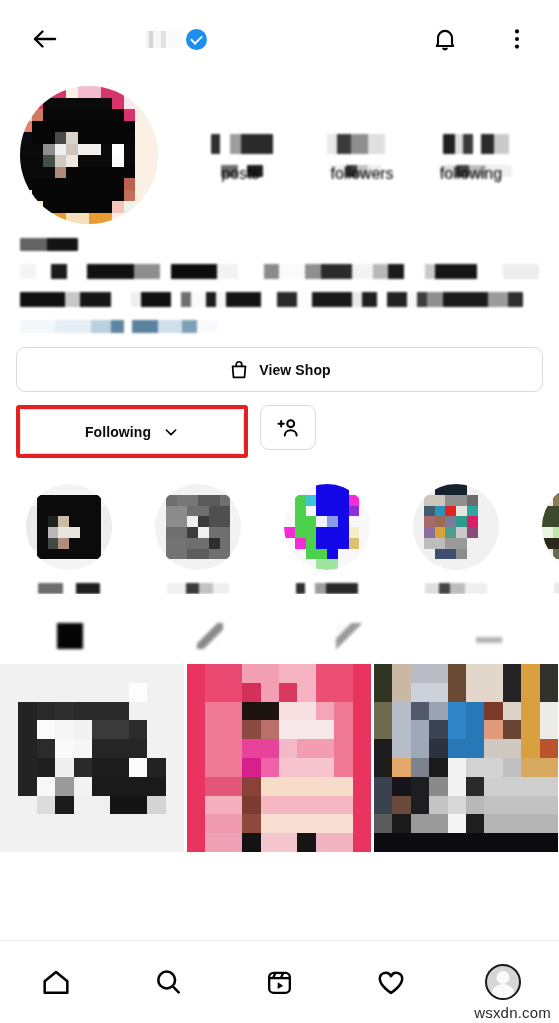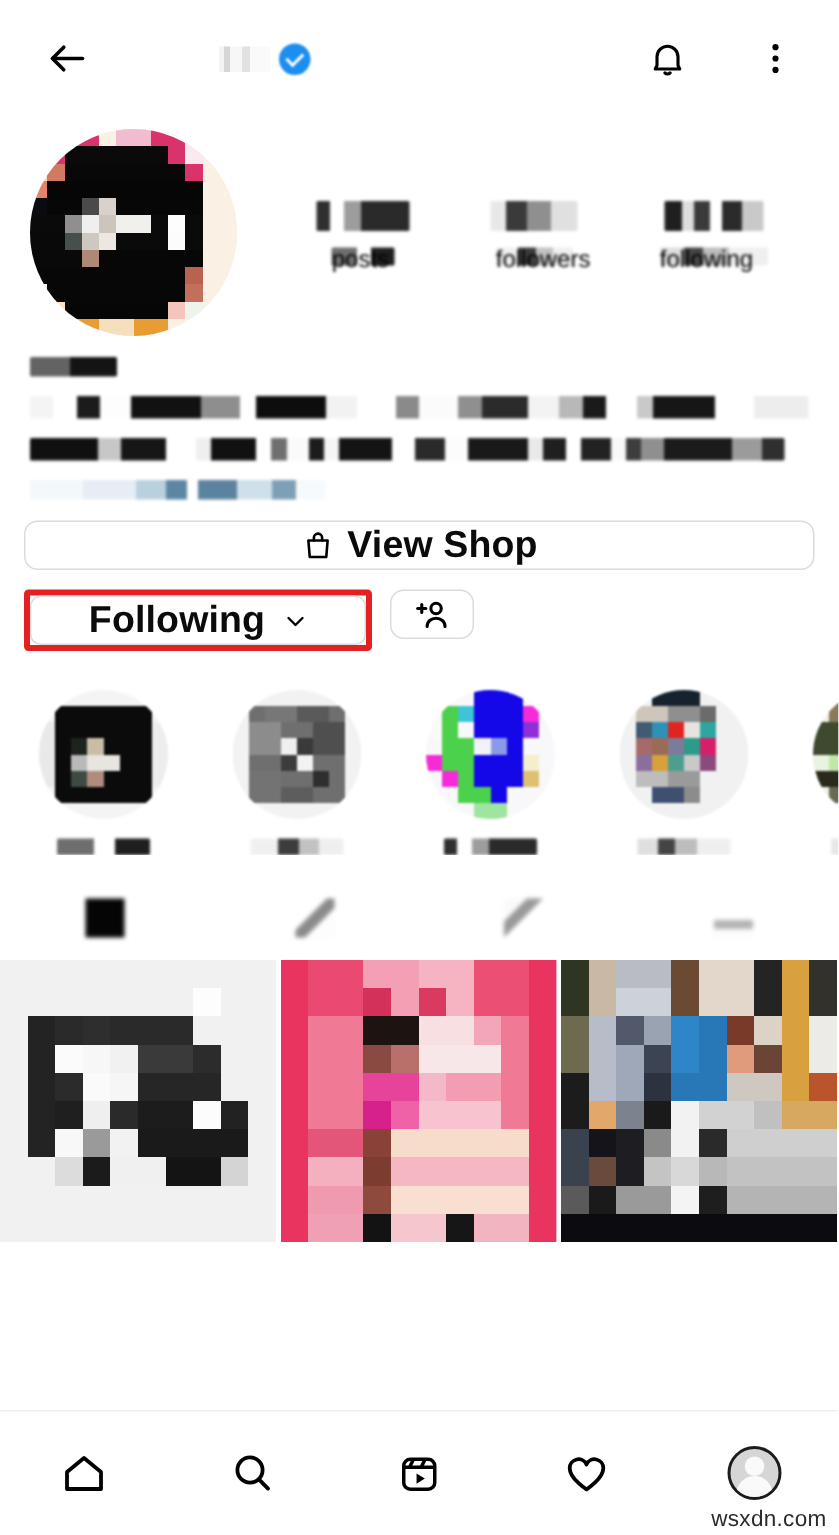--- a/index.html
+++ b/index.html
@@ -97,22 +97,22 @@
       #f3f8fb 0 18%, #e4eef4 18% 36%, #b9d0de 36% 46%, #5d86a3 46% 53%,
       #ffffff 53% 57%, #5a83a0 57% 70%, #cfe0ea 70% 82%, #7ea0b6 82% 90%,
       #f6fafc 90% 100%);
   }
 
   
   .btn-area { padding: 14px 16px 0 16px; }
   .btn {
     border: 1px solid #dbdbdb; border-radius: 9px; background: #fff;
     display: flex; align-items: center; justify-content: center;
-    font-size: 25px; font-weight: bold; color: #0b0b0b;
-    height: 33px; letter-spacing: .1px;
+    font-size: 14px; font-weight: bold; color: #0b0b0b;
+    height: 45px; letter-spacing: .1px;
   }
   .view-shop { gap: 9px; }
   .actions { display:flex; gap: 12px; margin-top: 13px; align-items:stretch; }
   .follow-wrap {
     flex: 0 0 232px; position: relative;
     border: 4px solid #e22120; border-radius: 3px;
     padding: 0; display:flex;
   }
   .follow-btn { flex:1; border-radius: 7px; gap: 12px; border: 1px solid #dbdbdb; }
   .message-btn { flex: 1; }

